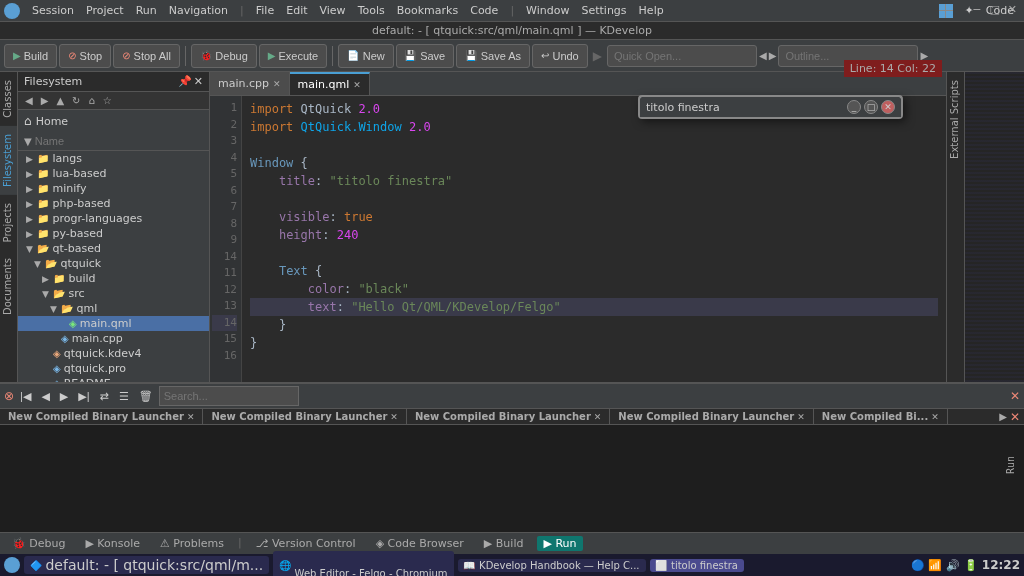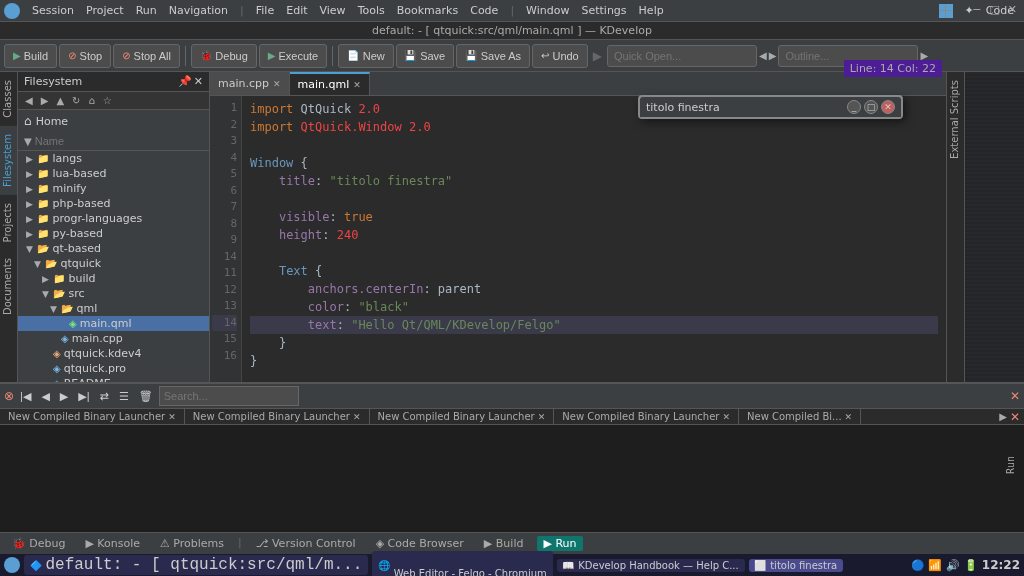--- a/index.html
+++ b/index.html
@@ -54,40 +54,40 @@
     .tab { display: flex; align-items: center; padding: 0 8px; font-size: 11px; cursor: pointer; border-right: 1px solid #555; gap: 4px; background: #4c4c4c; color: #ccc; }
     .tab.active { background: #2b2b2b; color: #fff; border-top: 2px solid #4a9fd4; }
     .tab-close { font-size: 9px; cursor: pointer; color: #aaa; }
 
     
     .code-editor { flex: 1; background: #2b2b2b; font-family: 'DejaVu Sans Mono', 'Courier New', monospace; font-size: 12px; overflow: auto; display: flex; }
     .line-nums { width: 32px; background: #313335; color: #666; text-align: right; padding: 4px 4px 4px 2px; font-size: 11px; line-height: 1.5; flex-shrink: 0; border-right: 1px solid #444; }
     .code-content { padding: 4px 8px; line-height: 1.5; color: #a9b7c6; flex: 1; }
     .kw { color: #cc7832; }
     .str { color: #6a8759; }
-    .num { color: #ef4444; }
+    .num { color: #d946ef; }
     .prop { color: #9876aa; }
     .type-blue { color: #6897bb; }
 
     
     .float-window { position: absolute; top: 95px; left: 638px; width: 265px; background: #f0f0f0; border: 2px solid #888; border-radius: 4px; box-shadow: 3px 3px 8px rgba(0,0,0,0.5); z-index: 100; }
     .float-titlebar { background: #3c3f41; color: #ccc; display: flex; align-items: center; justify-content: space-between; padding: 3px 6px; border-radius: 2px 2px 0 0; font-size: 11px; }
     .float-controls { display: flex; gap: 3px; }
     .float-btn { width: 14px; height: 14px; border-radius: 50%; border: 1px solid #888; background: #555; cursor: pointer; font-size: 9px; display: flex; align-items: center; justify-content: center; }
     .float-btn.close { background: #bf5f5f; }
     .float-body { background: #f0f0f0; display: flex; align-items: center; justify-content: center; height: 90px; border-radius: 0 0 2px 2px; }
     .float-text { color: #333; font-size: 14px; }
 
     
     .bottom-panel { height: 150px; background: #1e1e1e; border-top: 2px solid #555; display: flex; flex-direction: column; }
     .bottom-toolbar { display: flex; align-items: center; padding: 2px 4px; background: #3c3f41; border-bottom: 1px solid #555; gap: 2px; }
     .b-btn { color: #ccc; font-size: 11px; padding: 1px 4px; cursor: pointer; background: transparent; border: none; }
     .b-search { background: #4c4c4c; border: 1px solid #666; color: #ccc; font-size: 11px; padding: 1px 4px; width: 140px; height: 20px; }
     .bottom-tabs { display: flex; background: #2b2b2b; border-bottom: 1px solid #555; overflow-x: auto; }
-    .b-tab { padding: 2px 8px; font-size: 10px; cursor: pointer; color: #aaa; border-right: 1px solid #555; white-space: nowrap; display: flex; align-items: center; gap: 3px; }
+    .b-tab { padding: 2px 8px; font-size: 10px; cursor: pointer; color: #aaa; border-right: 1px solid #555; white-space: nowrap; display: flex; align-items: center; gap: 3px; font-weight: bold; }
     .b-tab-close { font-size: 9px; }
     .bottom-content { flex: 1; padding: 4px 8px; font-size: 11px; color: #aaa; font-family: monospace; overflow: auto; }
 
     
     .status-bar { background: #3c3f41; color: #aaa; display: flex; align-items: center; padding: 2px 6px; height: 22px; font-size: 11px; border-top: 1px solid #555; gap: 8px; }
     .status-left { display: flex; gap: 8px; }
     .status-tab { padding: 1px 6px; cursor: pointer; border-radius: 2px; }
     .status-tab.active { background: #0f766e; color: #fff; }
 
     
@@ -340,30 +340,29 @@
             <div>14</div>
           <div>11</div>
             <div>12</div>
             <div>13</div>
             <div style="background:#3a3a4a;">14</div>
           <div>15</div>
             <div>16</div>
         </div>
         <div class="code-content">
           <div><span class="kw">import</span> <span style="color:#a9b7c6;">QtQuick </span><span class="num">2.0</span></div>
-          <div><span class="kw">import</span> <span style="color:#ef4444;">QtQuick.Window </span><span class="num">2.0</span></div>
+          <div><span class="kw">import</span> <span style="color:#0ea5e9;">QtQuick.Window </span><span class="num">2.0</span></div>
           <div>&nbsp;</div>
           <div><span class="type-blue">Window</span> {</div>
           <div>&nbsp;&nbsp;&nbsp;&nbsp;<span class="prop">title</span>: <span class="str">"titolo finestra"</span></div>
           <div>&nbsp;</div>
           <div>&nbsp;&nbsp;&nbsp;&nbsp;<span class="prop">visible</span>: <span class="kw">true</span></div>
           <div>&nbsp;&nbsp;&nbsp;&nbsp;<span class="prop">height</span>: <span class="num">240</span></div>
           <div>&nbsp;</div>
           <div>&nbsp;&nbsp;&nbsp;&nbsp;<span class="type-blue">Text</span> {</div>
-          <div>&nbsp;&nbsp;&nbsp;&nbsp;&nbsp;&nbsp;&nbsp;&nbsp;<span class="prop">anchors.centerIn</span>: parent</div>
           <div>&nbsp;&nbsp;&nbsp;&nbsp;&nbsp;&nbsp;&nbsp;&nbsp;<span class="prop">color</span>: <span class="str">"black"</span></div>
           <div style="background:#3a3a4a;">&nbsp;&nbsp;&nbsp;&nbsp;&nbsp;&nbsp;&nbsp;&nbsp;<span class="prop">text</span>: <span class="str">"Hello Qt/QML/KDevelop/Felgo"</span></div>
           <div>&nbsp;&nbsp;&nbsp;&nbsp;}</div>
           <div>}</div>
         </div>
       </div>
     </div>
 
     <div class="right-sidebar">
       <div class="right-tab" style="writing-mode:vertical-rl;transform:rotate(180deg);font-size:10px;padding:8px 2px;cursor:pointer;color:#aaa;">External Scripts</div>
@@ -440,29 +439,29 @@
       <span class="status-tab">▶ Konsole</span>
       <span class="status-tab">⚠ Problems</span>
       <span style="color:#666;">|</span>
       <span class="status-tab">⎇ Version Control</span>
       <span class="status-tab">◈ Code Browser</span>
       <span class="status-tab">▶ Build</span>
       <span class="status-tab active">▶ Run</span>
     </div>
   </div>
 
-  <div class="line-info" style="position:absolute;top:60px;right:82px;font-size:11px;color:#aaa;background:#4c1d95;padding:2px 6px;">
+  <div class="line-info" style="position:absolute;top:60px;right:82px;font-size:11px;color:#aaa;background:#7f1d1d;padding:2px 6px;">
     <span>Line: 14 Col: 22</span>
   </div>
 
   <div class="taskbar">
     <div style="width:16px;height:16px;background:#5a9fd4;border-radius:50%;flex-shrink:0;"></div>
     <div class="task-item">
       <span style="font-size:10px;">🔷</span>
-      <span style="font-size:16px;font-family:Liberation Mono, monospace;">default: - [ qtquick:src/qml/m...</span>
+      <span style="font-size:14px;">default: - [ qtquick:src/qml/m...</span>
     </div>
     <div class="task-item">
       <span style="font-size:10px;">🌐</span>
       <span style="font-size:10px;margin-top:16px;">Web Editor - Felgo - Chromium</span>
     </div>
     <div class="task-item">
       <span style="font-size:10px;">📖</span>
       <span style="font-size:10px;">KDevelop Handbook — Help C...</span>
     </div>
     <div class="task-item active">

